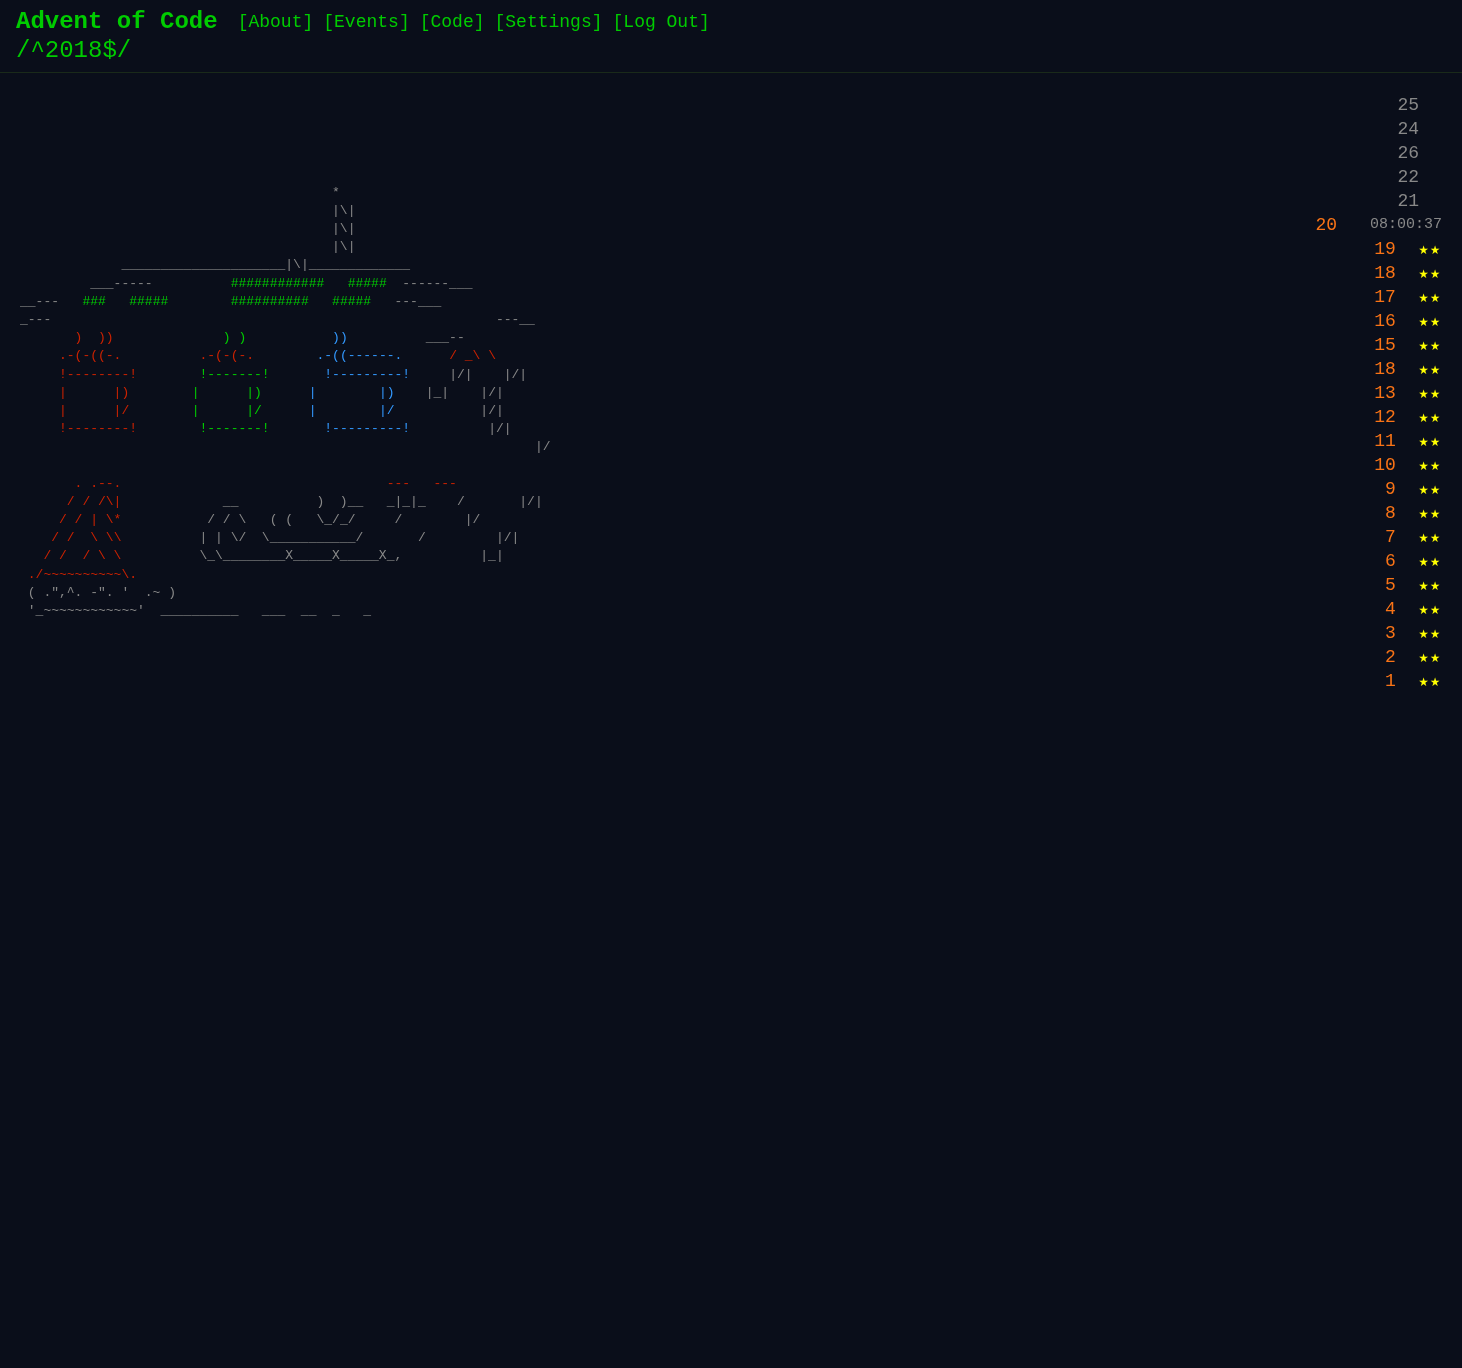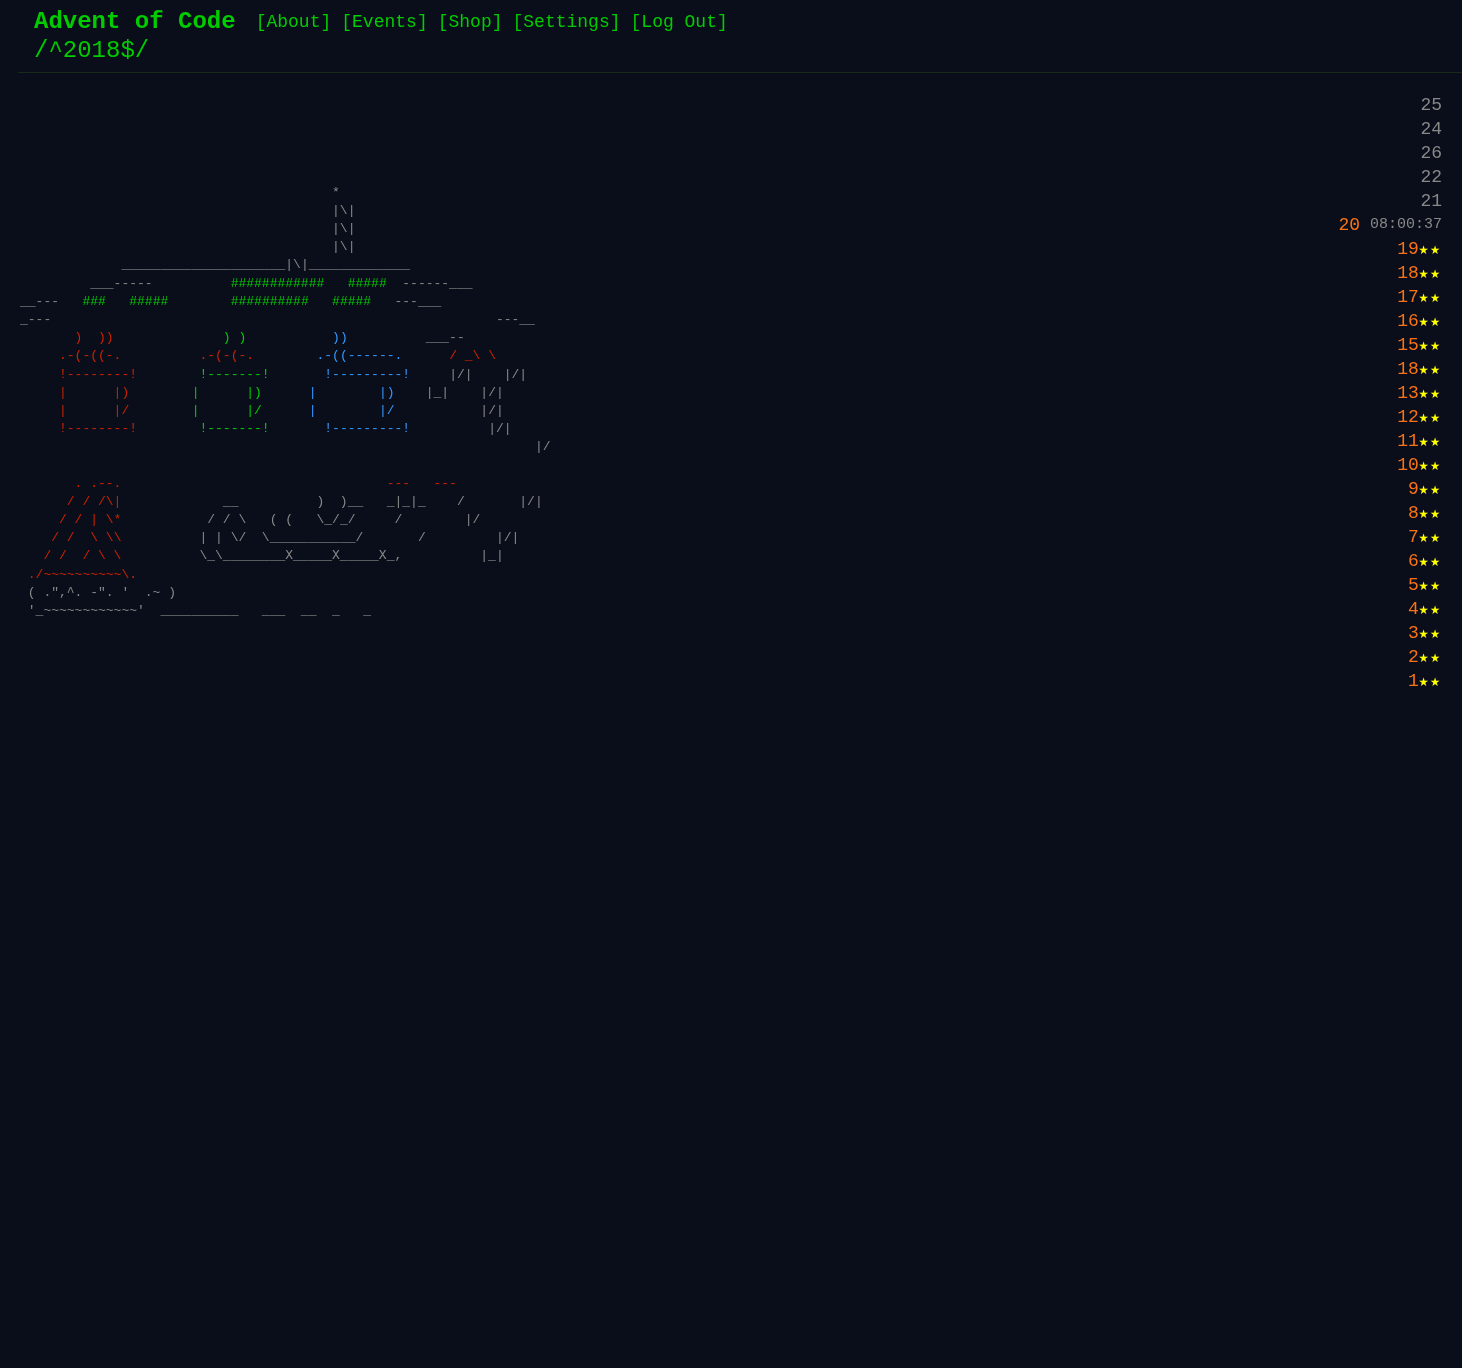--- a/index.html
+++ b/index.html
@@ -11,21 +11,20 @@
       min-height: 1368px;
       width: 1462px;
       overflow-x: hidden;
     }
     header {
       display: flex;
       flex-wrap: wrap;
       align-items: flex-start;
       padding: 8px 16px;
       border-bottom: 1px solid #1a2a1a;
-      margin-left: 18px;
     }
     .header-brand {
       margin-right: 20px;
     }
     .header-title {
       color: #00cc00;
       font-size: 24px;
       font-weight: bold;
       line-height: 1.2;
     }
@@ -78,21 +77,21 @@
       width: 100%;
       padding: 2px 0;
       justify-content: flex-end;
       padding-right: 10px;
     }
     .day-number {
       color: #888;
       font-size: 18px;
       min-width: 30px;
       text-align: right;
-      margin-right: 0;
+      margin-right: 23px;
     }
     .day-number.active {
       color: #f97316;
     }
     .day-stars {
       color: #ffff00;
       font-size: 16px;
       letter-spacing: 2px;
     }
     .day-timer {
@@ -112,21 +111,21 @@
 
 <header>
   <div class="header-brand">
     <div class="header-title">Advent of Code</div>
     <div class="header-year">/^2018$/</div>
   </div>
   <nav>
     <div class="nav-row">
       <a class="nav-link">[About]</a>
       <a class="nav-link">[Events]</a>
-      <a class="nav-link">[Shop]</a>
+      <a class="nav-link">[Code]</a>
       <a class="nav-link">[Settings]</a>
       <a class="nav-link">[Log Out]</a>
     </div>
   </nav>
 </header>
 
 <div class="main-container">
   <div class="calendar-area"><span class="c-gray">
 
 

